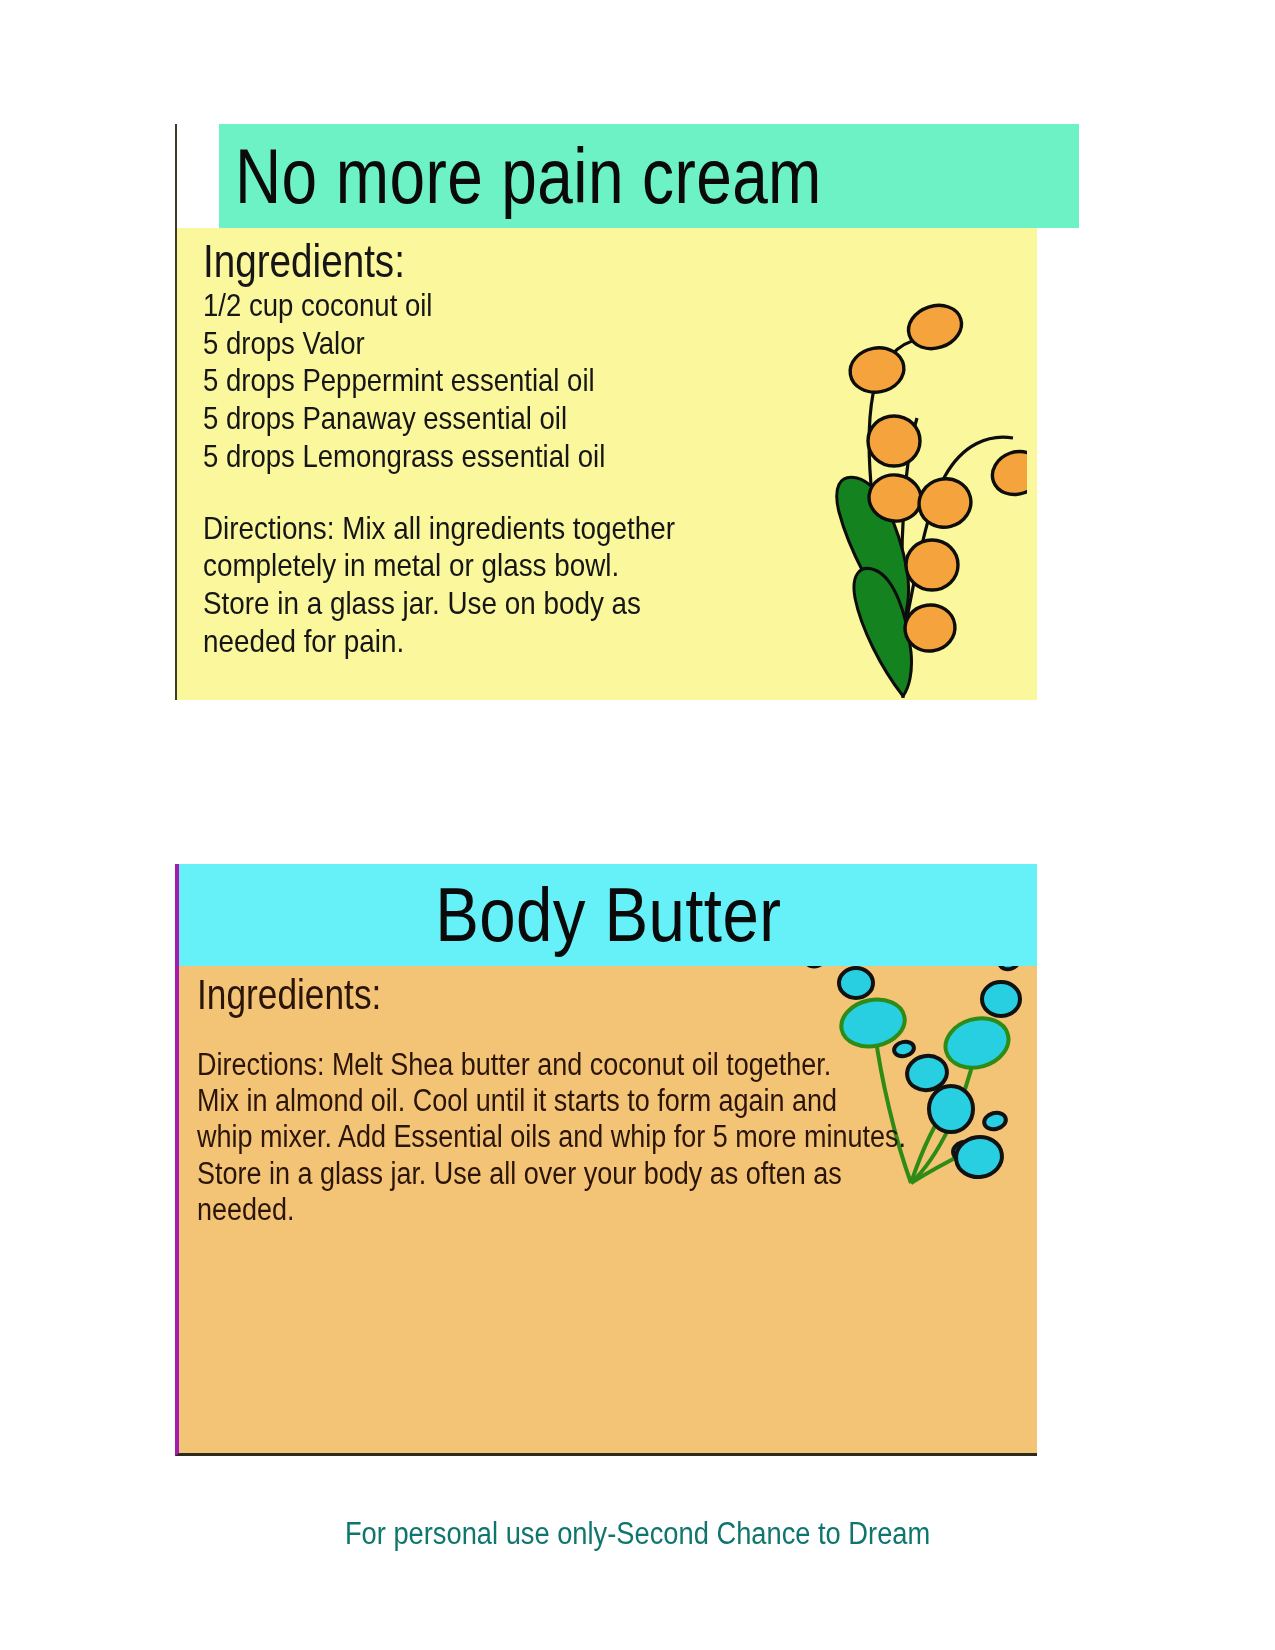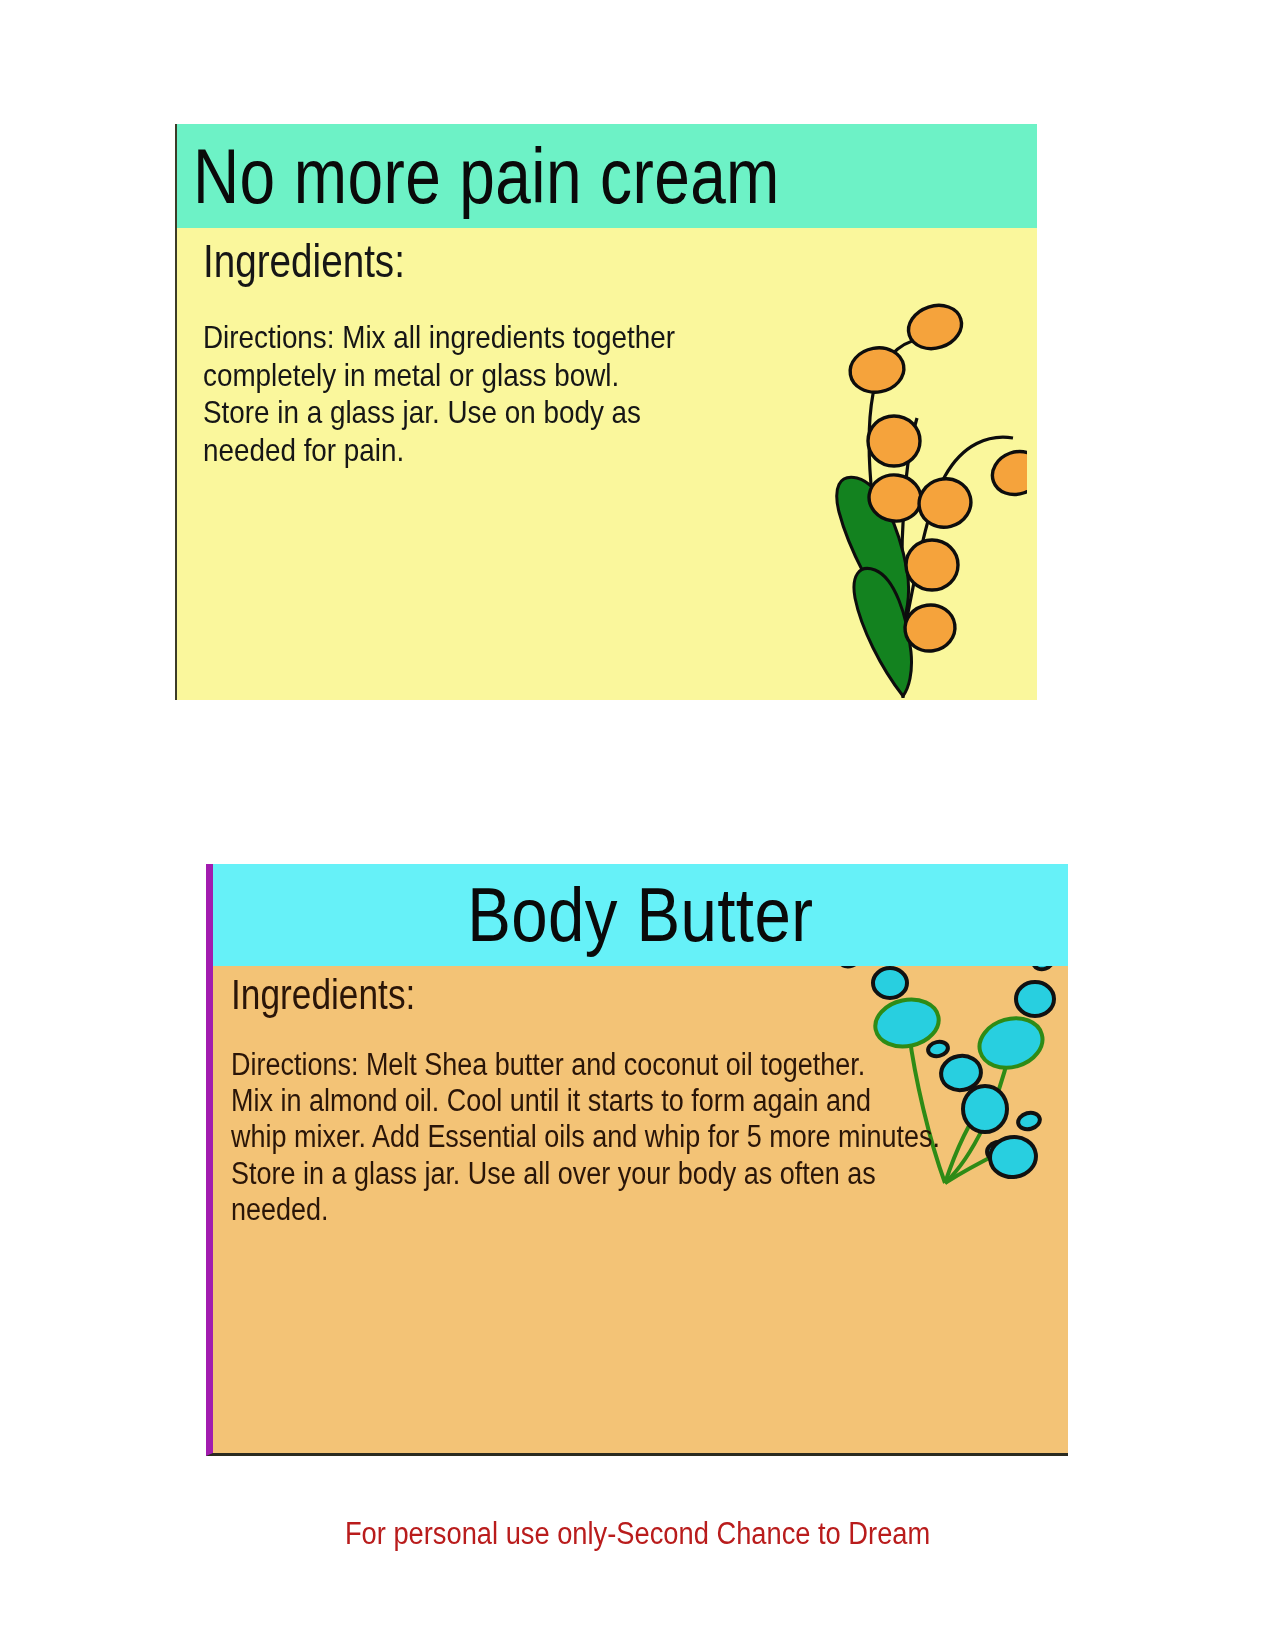--- a/index.html
+++ b/index.html
@@ -80,20 +80,21 @@
     top: 124px;
     width: 862px;
     height: 576px;
     border-left: 2px solid #3c3c28;
     border-bottom: 2px solid #3c3c28;
   }
   #card-pain-cream .card-header {
     height: 104px;
     background: #6DF2C6;
     padding-left: 16px;
+    margin-left: 42px;
   }
   #card-pain-cream .card-title {
     font-size: 78px;
     color: #0a0a0a;
   }
   #card-pain-cream .card-body {
     height: 472px;
     background: #FAF79C;
     padding: 10px 0 0 26px;
   }
@@ -113,23 +114,22 @@
     color: #161616;
     line-height: 1.18;
   }
 
   
   #card-body-butter {
     left: 175px;
     top: 864px;
     width: 862px;
     height: 592px;
-    border-left: 7px solid #a21caf;
+    border-left: 4px solid #a21caf;
     border-bottom: 3px solid #2b2b20;
-    margin-left: 31px;
   }
   #card-body-butter .card-header {
     height: 102px;
     background: #66F1F8;
     justify-content: center;
     padding-left: 0;
   }
   #card-body-butter .card-title {
     font-size: 76px;
     color: #0a0a0a;
@@ -177,21 +177,21 @@
   }
 
   
   #page-footer {
     position: absolute;
     left: 0;
     top: 1516px;
     width: 1275px;
     text-align: center;
     font-size: 31px;
-    color: #b91c1c;
+    color: #0f766e;
   }
   #page-footer .footer-text {
     display: inline-block;
     transform: scaleX(0.88);
     white-space: nowrap;
   }
 </style>
 </head>
 <body>
 
@@ -225,20 +225,27 @@
             <ellipse cx="168" cy="205" rx="26" ry="24" transform="rotate(-14 168 205)"></ellipse>
             <ellipse cx="240" cy="175" rx="25" ry="21" transform="rotate(-20 240 175)"></ellipse>
             <ellipse cx="155" cy="267" rx="26" ry="25"></ellipse>
             <ellipse cx="153" cy="330" rx="25" ry="23" transform="rotate(-8 153 330)"></ellipse>
           </g>
         </svg>
       </div>
 
       <div class="section-heading">Ingredients:</div>
 
+      <div>
+        <div class="recipe-line">1/2 cup coconut oil</div>
+        <div class="recipe-line">5 drops Valor</div>
+        <div class="recipe-line">5 drops Peppermint essential oil</div>
+        <div class="recipe-line">5 drops Panaway essential oil</div>
+        <div class="recipe-line">5 drops Lemongrass essential oil</div>
+      </div>
 
       <div class="directions-block">
         <div class="directions-line">Directions: Mix all ingredients together</div>
         <div class="directions-line">completely in metal or glass bowl.</div>
         <div class="directions-line">Store in a glass jar.  Use on body as</div>
         <div class="directions-line">needed for pain.</div>
       </div>
 
     </div>
   </div>

